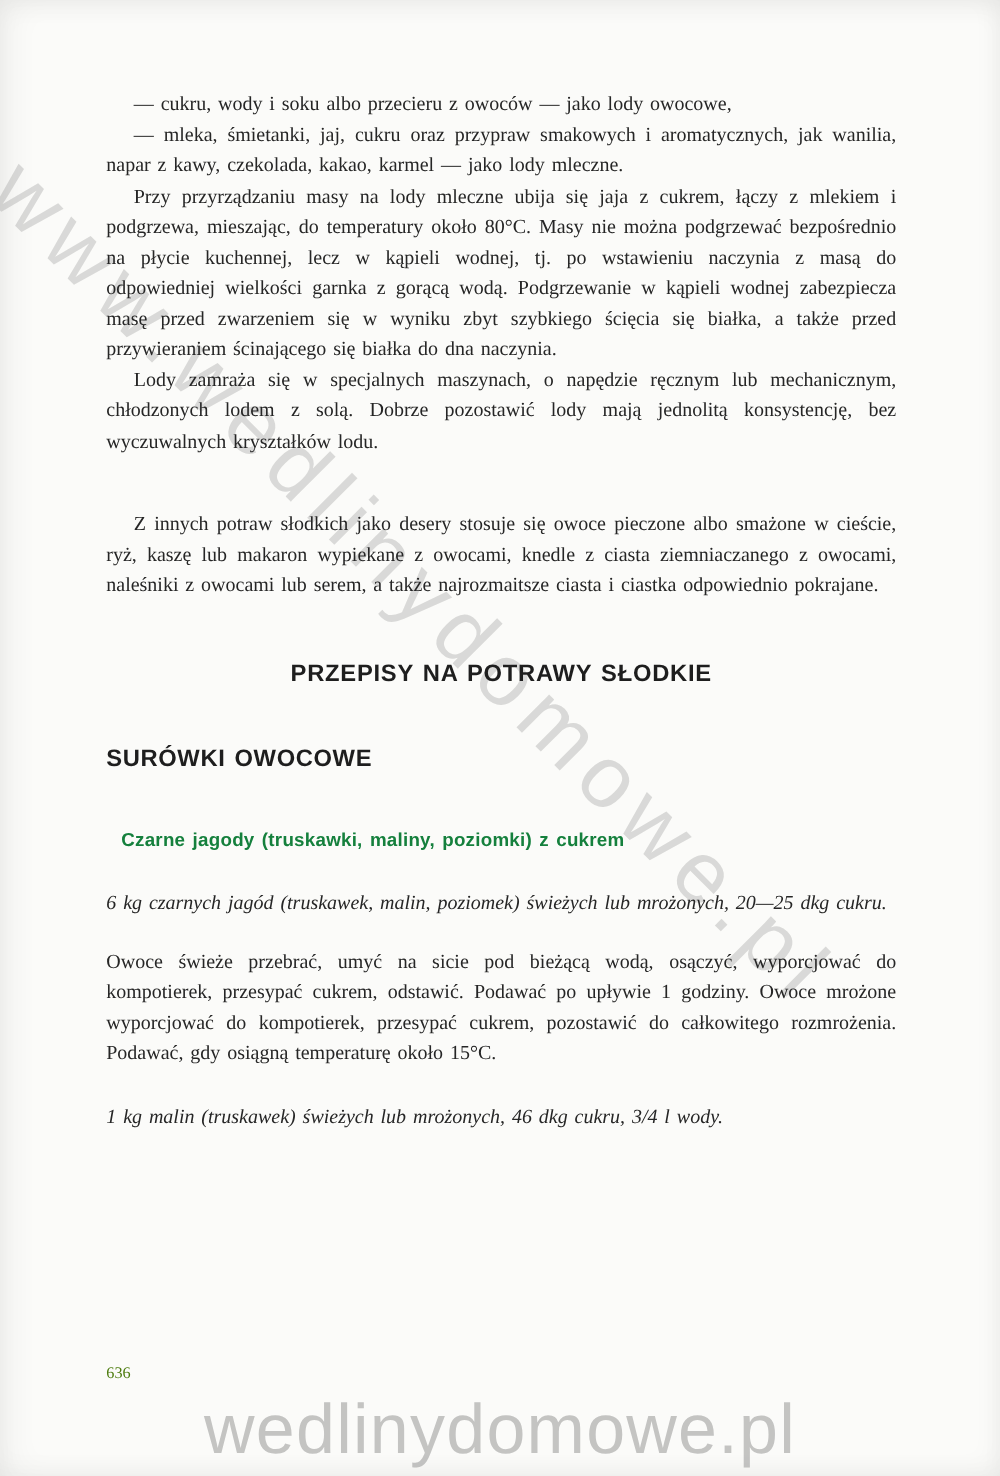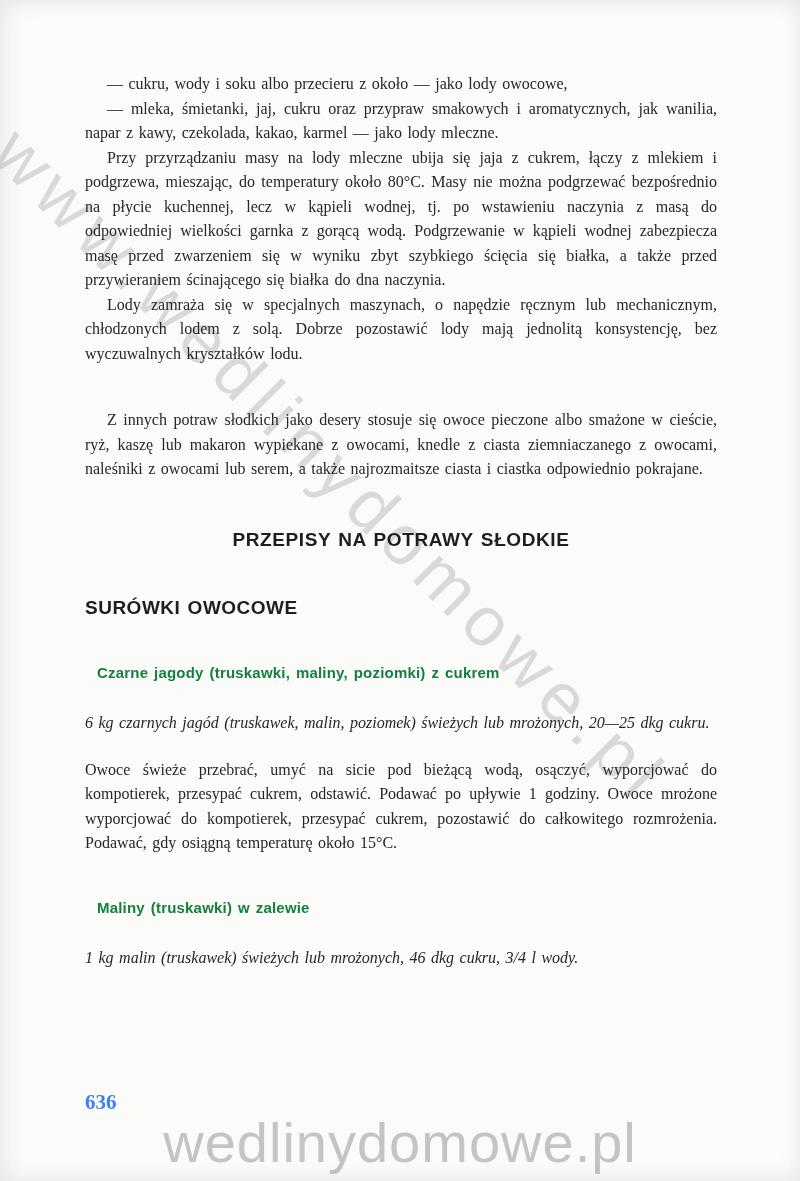--- a/index.html
+++ b/index.html
@@ -103,57 +103,56 @@
   }
   .instructions {
     margin: 22px 0 0 0;
   }
   .page-number {
     position: absolute;
     left: 85px;
     top: 1090px;
     z-index: 2;
     font-family: "Liberation Serif", serif;
-    font-size: 21px;
-    font-weight: 700;
-    color: #3b82f6;
+    font-size: 13px;
+    font-weight: 400;
+    color: #4d7c0f;
   }
 </style>
 </head>
 <body>
 
 <div class="page">
 
   <div class="watermark-diag">www.wedlinydomowe.pl</div>
 
   <div class="watermark-bottom">wedlinydomowe.pl</div>
 
   <div class="content">
 
-    <p class="para indent">— cukru, wody i soku albo przecieru z około — jako lody owocowe,</p>
+    <p class="para indent">— cukru, wody i soku albo przecieru z owoców — jako lody owocowe,</p>
 
     <p class="para indent">— mleka, śmietanki, jaj, cukru oraz przypraw smakowych i aromatycznych, jak wanilia, napar z kawy, czekolada, kakao, karmel — jako lody mleczne.</p>
 
     <p class="para indent">Przy przyrządzaniu masy na lody mleczne ubija się jaja z cukrem, łączy z mlekiem i podgrzewa, mieszając, do temperatury około 80°C. Masy nie można podgrzewać bezpośrednio na płycie kuchennej, lecz w kąpieli wodnej, tj. po wstawieniu naczynia z masą do odpowiedniej wielkości garnka z gorącą wodą. Podgrzewanie w kąpieli wodnej zabezpiecza masę przed zwarzeniem się w wyniku zbyt szybkiego ścięcia się białka, a także przed przywieraniem ścinającego się białka do dna naczynia.</p>
 
     <p class="para indent">Lody zamraża się w specjalnych maszynach, o napędzie ręcznym lub mechanicznym, chłodzonych lodem z solą. Dobrze pozostawić lody mają jednolitą konsystencję, bez wyczuwalnych kryształków lodu.</p>
 
     <p class="para indent gap-top">Z innych potraw słodkich jako desery stosuje się owoce pieczone albo smażone w cieście, ryż, kaszę lub makaron wypiekane z owocami, knedle z ciasta ziemniaczanego z owocami, naleśniki z owocami lub serem, a także najrozmaitsze ciasta i ciastka odpowiednio pokrajane.</p>
 
     <h1 class="section-heading">PRZEPISY NA POTRAWY SŁODKIE</h1>
 
     <h2 class="subsection-heading">SURÓWKI OWOCOWE</h2>
 
     <h3 class="recipe-title">Czarne jagody (truskawki, maliny, poziomki) z cukrem</h3>
 
     <p class="ingredients">6 kg czarnych jagód (truskawek, malin, poziomek) świeżych lub mrożonych, 20—25 dkg cukru.</p>
 
     <p class="para instructions">Owoce świeże przebrać, umyć na sicie pod bieżącą wodą, osączyć, wyporcjować do kompotierek, przesypać cukrem, odstawić. Podawać po upływie 1 godziny. Owoce mrożone wyporcjować do kompotierek, przesypać cukrem, pozostawić do całkowitego rozmrożenia. Podawać, gdy osiągną temperaturę około 15°C.</p>
 
-    <h3 class="recipe-title">Maliny (truskawki) w zalewie</h3>
 
     <p class="ingredients">1 kg malin (truskawek) świeżych lub mrożonych, 46 dkg cukru, 3/4 l wody.</p>
 
   </div>
 
   <div class="page-number">636</div>
 
 </div>
 
 </body></html>

